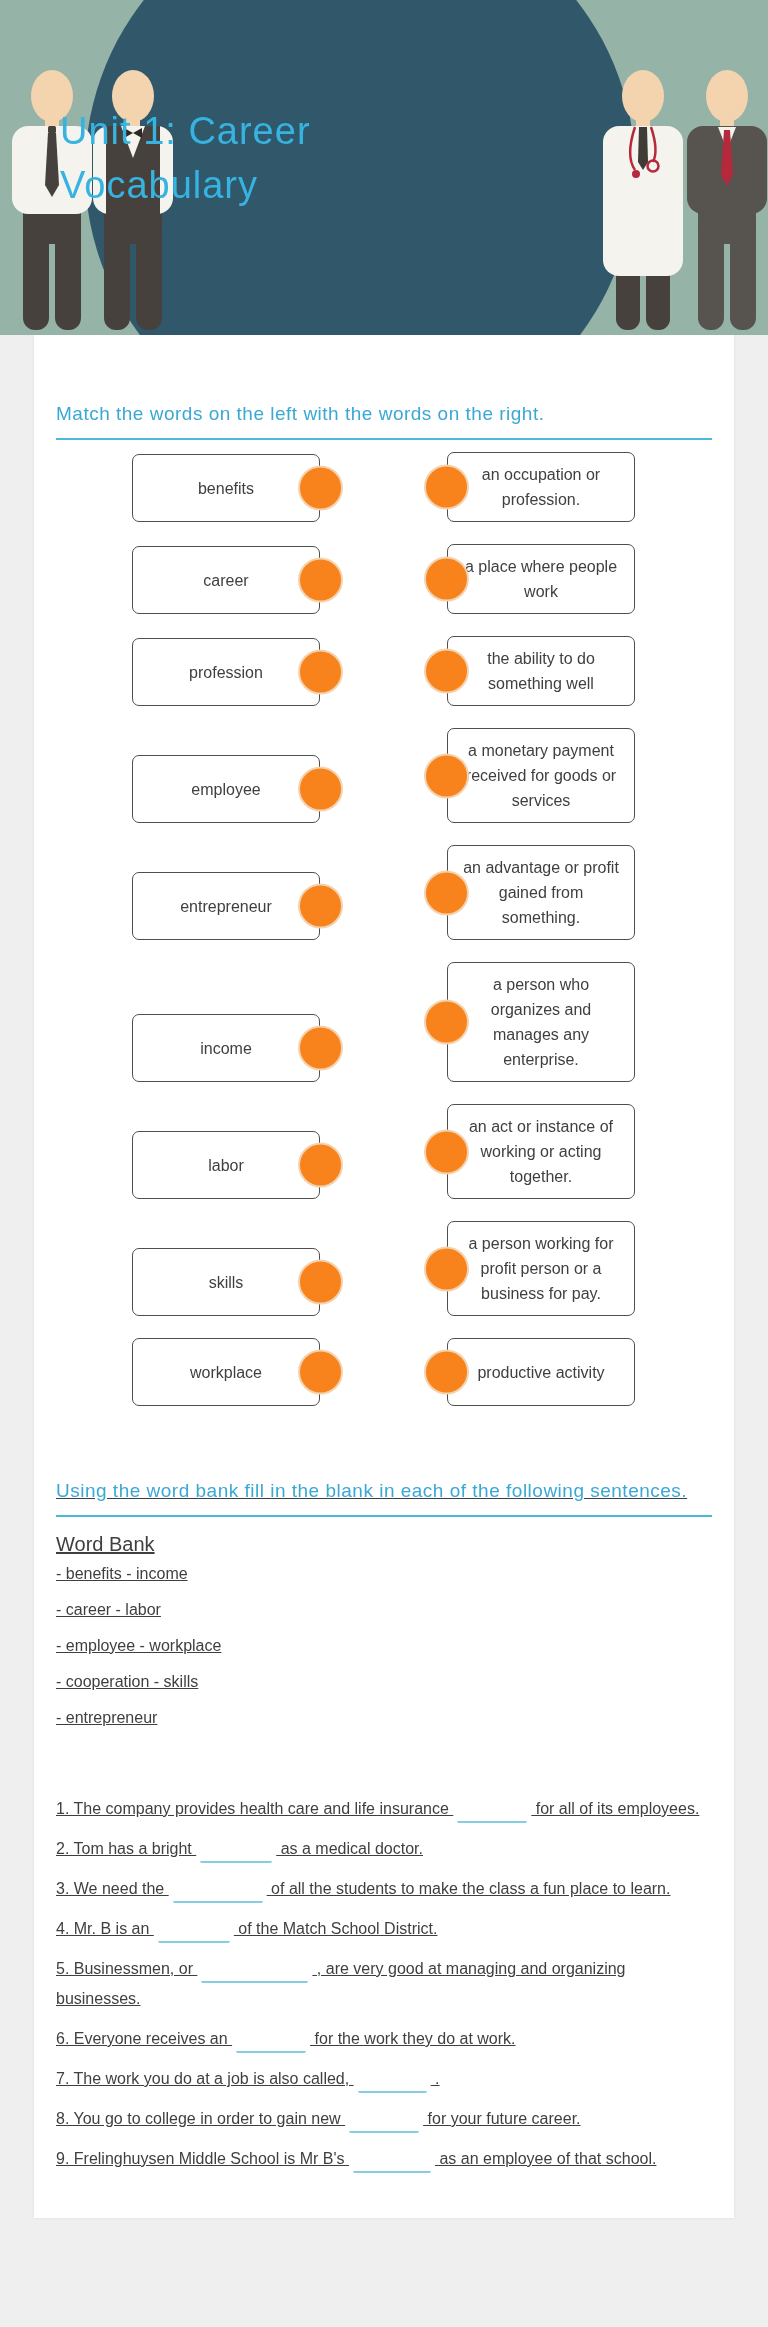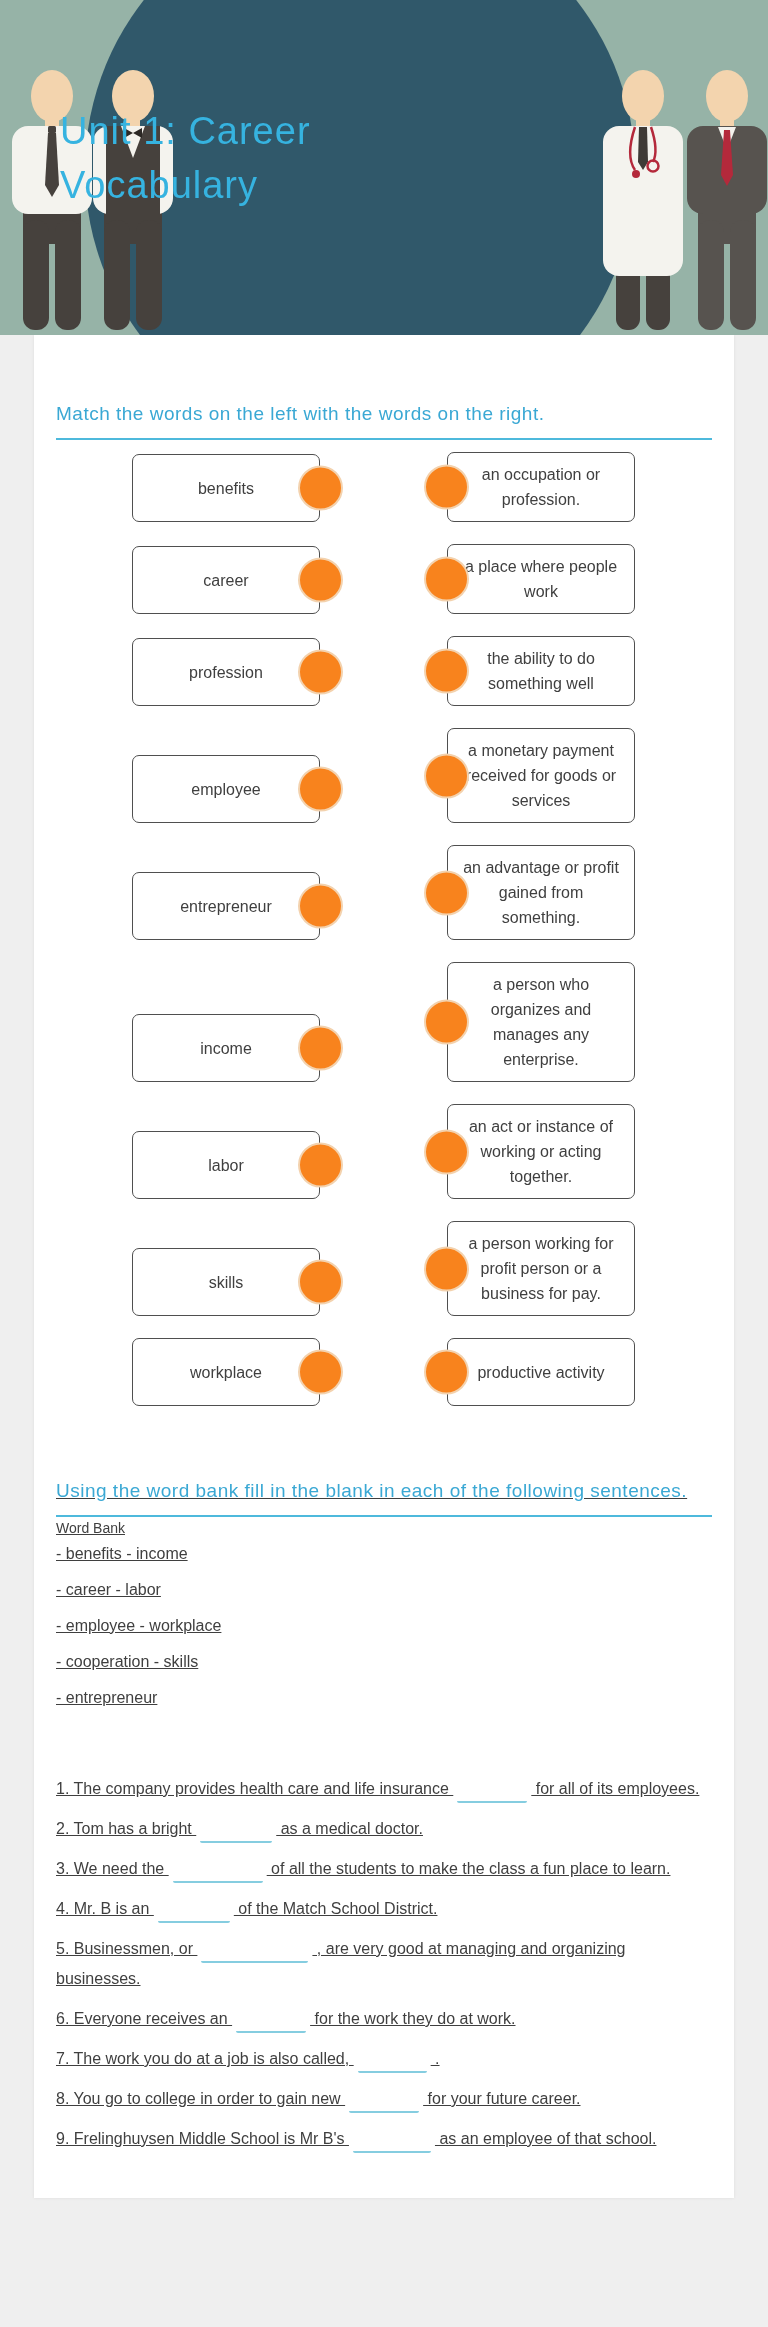--- a/index.html
+++ b/index.html
@@ -23,21 +23,21 @@
   .match-row:last-child{margin-bottom:0;}
   .mbox{position:relative;width:188px;border:1.5px solid var(--border);border-radius:7px;background:#fff;
     display:flex;align-items:center;justify-content:center;text-align:center;font-size:16px;line-height:25px;padding:9px 12px;}
   .word-box{min-height:68px;}
   .def-box{min-height:68px;}
   .connector{position:absolute;top:50%;width:45px;height:45px;border-radius:50%;background:var(--orange);
     border:2px solid var(--orange-ring);transform:translateY(-50%);cursor:pointer;}
   .conn-right{right:-24px;}
   .conn-left{left:-24px;}
   .section2{margin-top:70px;text-decoration:underline;}
-  .wb-label{font-size:14px;margin-top:3px;}
+  .wb-label{font-size:20px;margin-top:16px;}
   .wb-item{font-size:16px;line-height:36px;}
   .sentences{margin-top:58px;}
   .sentence{font-size:16px;line-height:30px;margin-bottom:10px;}
   .blank{border:0;border-bottom:2px solid var(--blank);border-radius:2px;background:transparent;height:18px;
     margin:0 4px;vertical-align:-4px;font:inherit;color:inherit;outline:none;}
   .footer-strip{height:35px;}
 </style>
 </head>
 <body>
 

